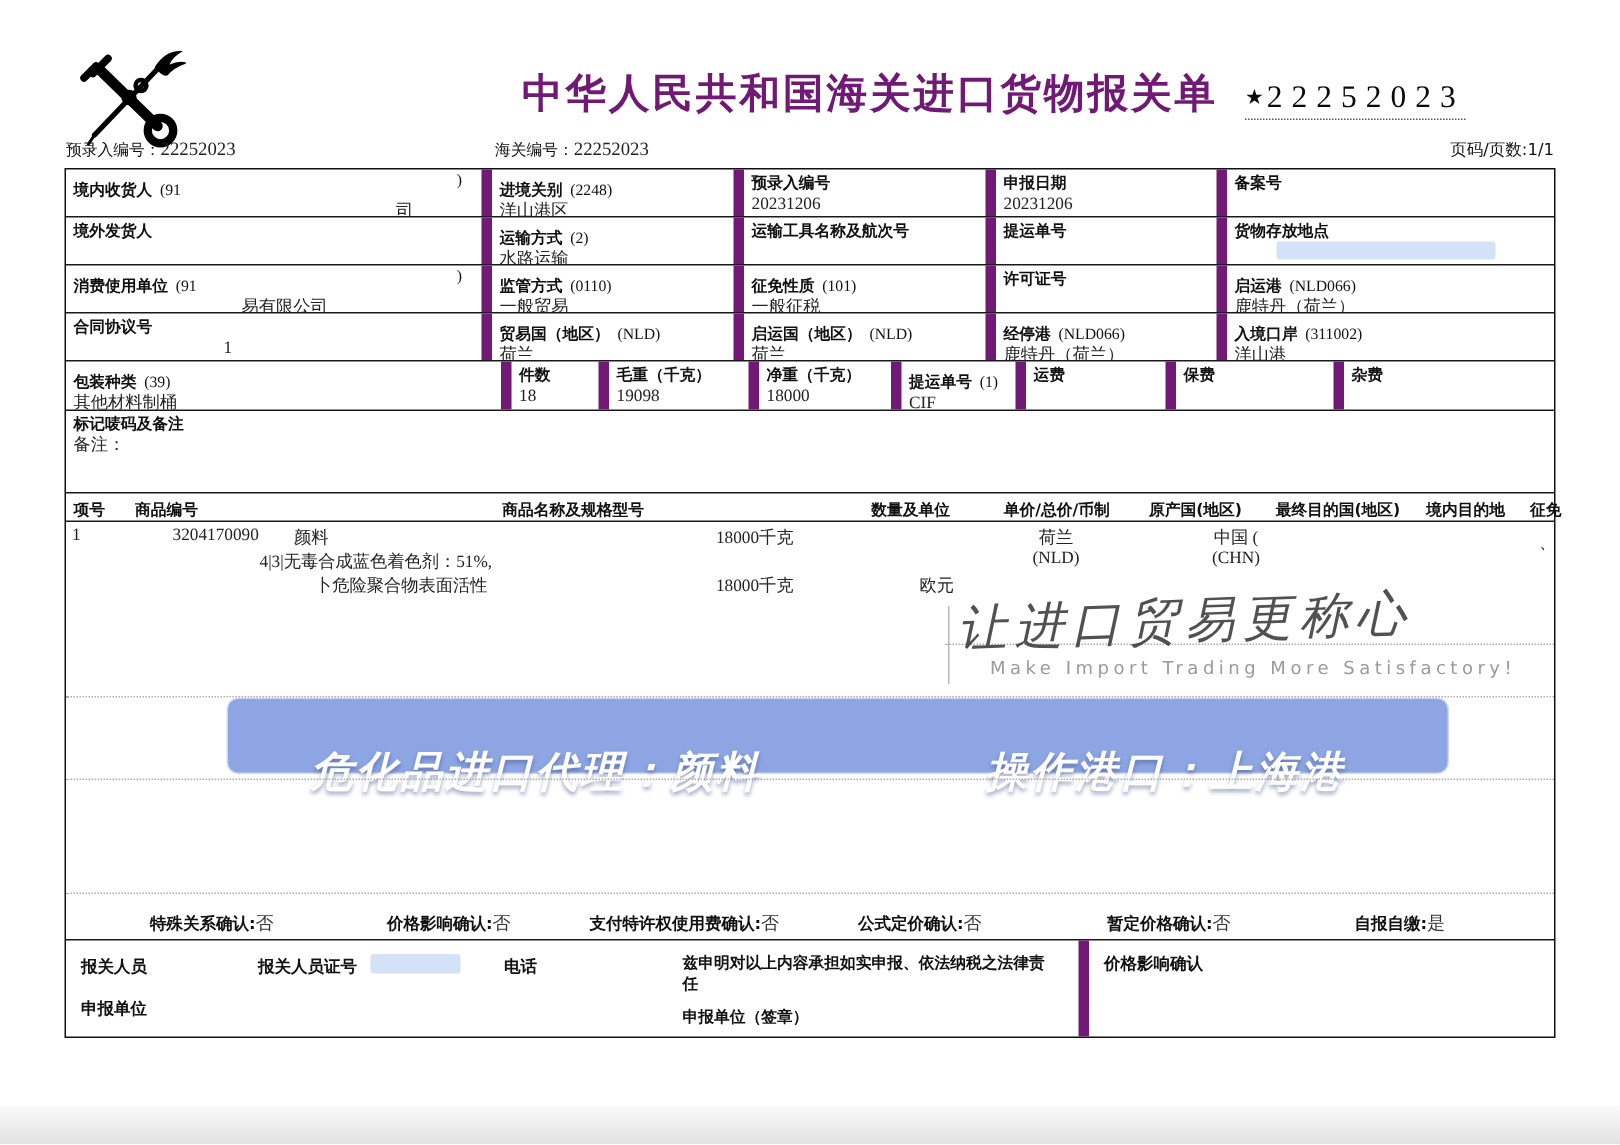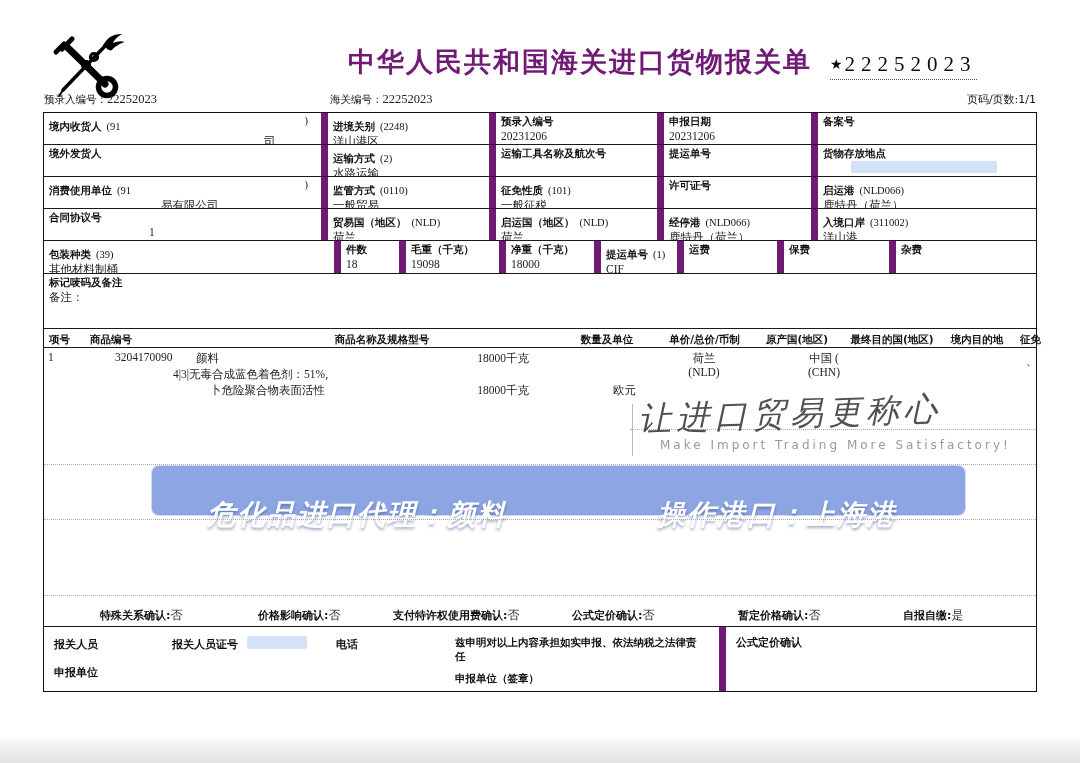--- a/index.html
+++ b/index.html
@@ -285,20 +285,20 @@
         <span class="fl" style="left:128px;top:10px">报关人员证号</span>
         <span class="redact" style="position:absolute;left:203px;top:9px;width:60px;height:13px;"></span>
         <span class="fl" style="left:292px;top:10px">电话</span>
         <span class="fl" style="left:10px;top:38px">申报单位</span>
         <div class="statement">
           <span>兹申明对以上内容承担如实申报、依法纳税之法律责任</span>
           <span class="sign">申报单位（签章）</span>
         </div>
       </div>
       <div class="cell f-right">
-        <span class="fl" style="left:10px;top:8px">公式定价确认</span>
+        <span class="fl" style="left:10px;top:8px">价格影响确认</span>
       </div>
     </div>
 
   </div>
 
   <div class="bottom-shade"></div>
 </div>
 
 </body></html>

